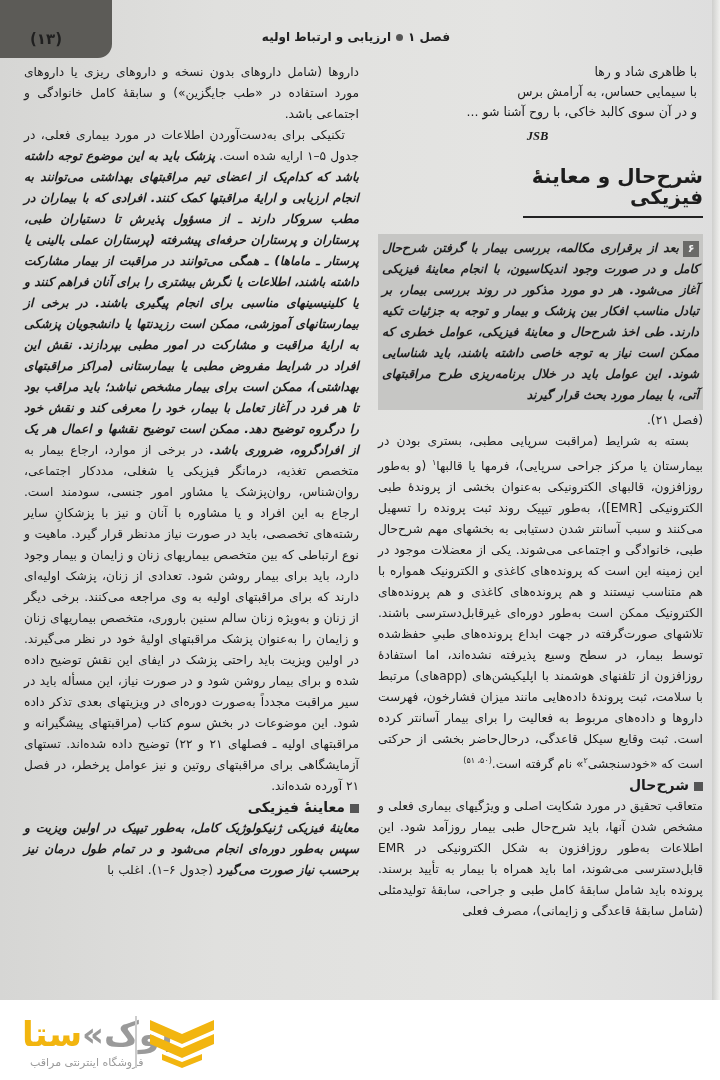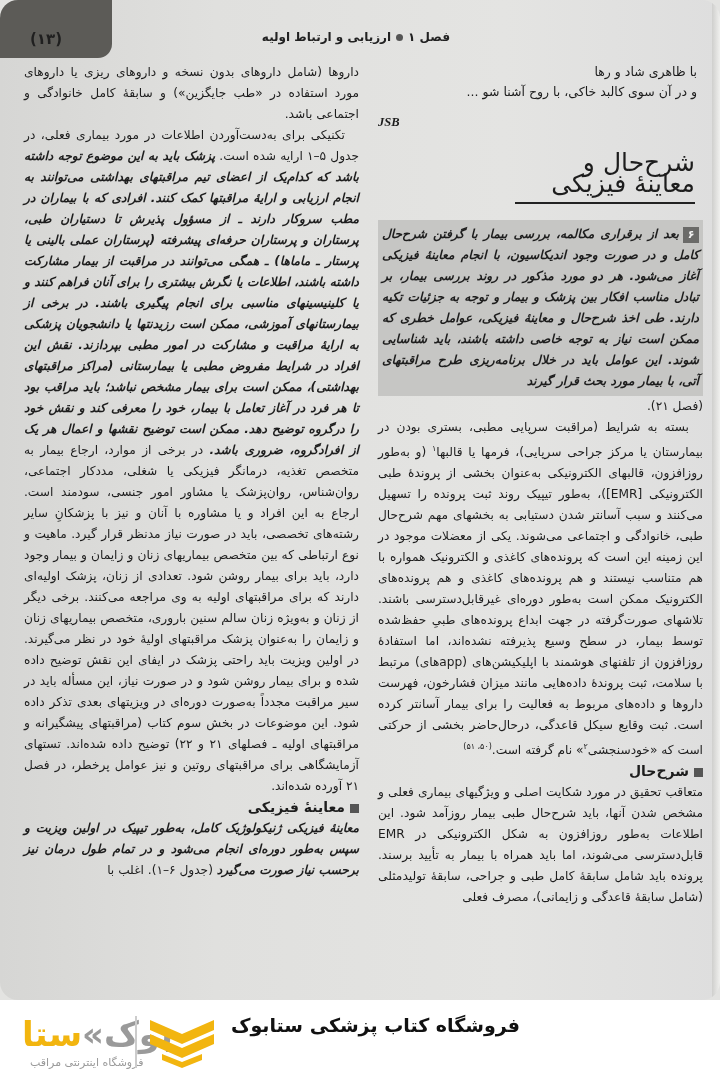--- a/index.html
+++ b/index.html
@@ -7,21 +7,20 @@
   body {
     background: #e3e3e1;
     font-family: "DejaVu Sans", sans-serif;
     color: #1d1d1d;
     position: relative;
   }
   .page {
     position: absolute; left: 0; top: 0; width: 720px; height: 1000px;
     background: linear-gradient(90deg, #d6d6d4 0%, #e0e0de 30%, #e4e4e2 70%, #dedede 100%);
     overflow: hidden;
-    border-radius: 18px;
   }
   .page-edge {
     position: absolute; right: 0; top: 0; width: 8px; height: 1000px;
     background: linear-gradient(90deg, #cfcfcd, #f0f0ee);
   }
   .tab-block {
     position: absolute; left: 0; top: 0; width: 112px; height: 58px;
     background: #5c5b57; border-bottom-right-radius: 14px;
   }
   .page-number {
@@ -35,25 +34,25 @@
   .running-head .dot { display: inline-block; width: 7px; height: 7px; border-radius: 50%; background: #555; margin: 0 5px; vertical-align: middle; }
 
   .col {
     position: absolute; direction: rtl; text-align: justify;
     font-size: 12.2px; line-height: 21px;
   }
   .col-left { left: 24px; top: 62px; width: 335px; }
   .col-right { left: 378px; top: 62px; width: 325px; }
 
   .poem { text-align: right; line-height: 20px; font-size: 12.5px; padding-right: 6px; }
-  .poem .sig { font-family: "Liberation Serif", serif; font-style: italic; font-weight: bold; direction: ltr; text-align: left; margin-top: 10px; padding-right: 0; }
+  .poem .sig { font-family: "Liberation Serif", serif; font-style: italic; font-weight: bold; direction: ltr; text-align: center; margin-top: 4px; padding-right: 0; }
 
   .section-title {
-    font-size: 25px; font-weight: normal; text-align: right; margin-top: 20px;
-    padding-bottom: 8px; border-bottom: 2px solid #222; width: 180px; margin-right: 8px; margin-left: auto;
+    font-size: 20px; font-weight: bold; text-align: right; margin-top: 20px;
+    padding-bottom: 8px; border-bottom: 2px solid #222; width: 180px; margin-right: 0; margin-left: auto;
   }
   .shaded {
     margin-top: 16px; background: #c6c6c4; padding: 4px 4px; font-weight: bold; font-style: italic;
     line-height: 21px;
   }
   .num-box {
     display: inline-block; background: #6a6a68; color: #f0f0f0; font-size: 11px; font-style: normal;
     width: 16px; height: 16px; line-height: 16px; text-align: center; margin-left: 4px;
   }
   .para { text-indent: 14px; }
@@ -93,20 +92,21 @@
   <div class="col col-left">
     <p class="para noindent">داروها (شامل داروهای بدون نسخه و داروهای ریزی یا داروهای مورد استفاده در «طب جایگزین») و سابقهٔ کامل خانوادگی و اجتماعی باشد.</p>
     <p class="para"><span>تکنیکی برای به‌دست‌آوردن اطلاعات در مورد بیماری فعلی، در جدول ۵–۱ ارایه شده است. </span><span class="emph">پزشک باید به این موضوع توجه داشته باشد که کدام‌یک از اعضای تیم مراقبتهای بهداشتی می‌توانند به انجام ارزیابی و ارایهٔ مراقبتها کمک کنند. افرادی که با بیماران در مطب سروکار دارند ـ از مسؤول پذیرش تا دستیاران طبی، پرستاران و پرستاران حرفه‌ای پیشرفته (پرستاران عملی بالینی یا پرستار ـ ماماها) ـ همگی می‌توانند در مراقبت از بیمار مشارکت داشته باشند، اطلاعات یا نگرش بیشتری را برای آنان فراهم کنند و یا کلینیسینهای مناسبی برای انجام پیگیری باشند. در برخی از بیمارستانهای آموزشی، ممکن است رزیدنتها یا دانشجویان پزشکی به ارایهٔ مراقبت و مشارکت در امور مطبی بپردازند. نقش این افراد در شرایط مفروض مطبی یا بیمارستانی (مراکز مراقبتهای بهداشتی)، ممکن است برای بیمار مشخص نباشد؛ باید مراقب بود تا هر فرد در آغاز تعامل با بیمار، خود را معرفی کند و نقش خود را درگروه توضیح دهد. ممکن است توضیح نقشها و اعمال هر یک از افرادگروه، ضروری باشد.</span><span> در برخی از موارد، ارجاع بیمار به متخصص تغذیه، درمانگر فیزیکی یا شغلی، مددکار اجتماعی، روان‌شناس، روان‌پزشک یا مشاور امور جنسی، سودمند است. ارجاع به این افراد و یا مشاوره با آنان و نیز با پزشکانِ سایر رشته‌های تخصصی، باید در صورت نیاز مدنظر قرار گیرد. ماهیت و نوع ارتباطی که بین متخصص بیماریهای زنان و زایمان و بیمار وجود دارد، باید برای بیمار روشن شود. تعدادی از زنان، پزشک اولیه‌ای دارند که برای مراقبتهای اولیه به وی مراجعه می‌کنند. برخی دیگر از زنان و به‌ویژه زنان سالم سنین باروری، متخصص بیماریهای زنان و زایمان را به‌عنوان پزشک مراقبتهای اولیهٔ خود در نظر می‌گیرند. در اولین ویزیت باید راحتی پزشک در ایفای این نقش توضیح داده شده و برای بیمار روشن شود و در صورت نیاز، این مسأله باید در سیر مراقبت مجدداً به‌صورت دوره‌ای در ویزیتهای بعدی تذکر داده شود. این موضوعات در بخش سوم کتاب (مراقبتهای پیشگیرانه و مراقبتهای اولیه ـ فصلهای ۲۱ و ۲۲) توضیح داده شده‌اند. تستهای آزمایشگاهی برای مراقبتهای روتین و نیز عوامل پرخطر، در فصل ۲۱ آورده شده‌اند.</span></p>
     <div class="sub-head"><span class="sq"></span><span>معاینهٔ فیزیکی</span></div>
     <p class="para noindent"><span class="emph">معاینهٔ فیزیکی ژنیکولوژیک کامل، به‌طور تیپیک در اولین ویزیت و سپس به‌طور دوره‌ای انجام می‌شود و در تمام طول درمان نیز برحسب نیاز صورت می‌گیرد</span><span> (جدول ۶–۱). اغلب با</span></p>
   </div>
 
   <div class="col col-right">
     <div class="poem">
       <div>با ظاهری شاد و رها</div>
+      <div>با سیمایی حساس، به آرامش برس</div>
       <div>و در آن سوی کالبد خاکی، با روح آشنا شو ...</div>
       <div class="sig">JSB</div>
     </div>
 
     <div class="section-title">شرح‌حال و معاینهٔ فیزیکی</div>
 
     <div class="shaded">
       <span class="num-box">۶</span><span>بعد از برقراری مکالمه، بررسی بیمار با گرفتن شرح‌حال کامل و در صورت وجود اندیکاسیون، با انجام معاینهٔ فیزیکی آغاز می‌شود. هر دو مورد مذکور در روند بررسی بیمار، بر تبادل مناسب افکار بین پزشک و بیمار و توجه به جزئیات تکیه دارند. طی اخذ شرح‌حال و معاینهٔ فیزیکی، عوامل خطری که ممکن است نیاز به توجه خاصی داشته باشند، باید شناسایی شوند. این عوامل باید در خلال برنامه‌ریزی طرح مراقبتهای آتی، با بیمار مورد بحث قرار گیرند</span>
     </div>
     <p class="para noindent">(فصل ۲۱).</p>
@@ -122,14 +122,13 @@
 
 <div class="banner">
   <div class="logo-word"><span class="grey">بوک»</span><span>ستا</span></div>
   <div class="logo-tagline">فروشگاه اینترنتی مراقب</div>
   <div class="logo-divider"></div>
   <svg class="logo-chevrons" width="64" height="48" viewBox="0 0 64 48">
     <polygon points="0,0 32,14 64,0 64,10 32,24 0,10" fill="#f2b50f"></polygon>
     <polygon points="0,14 32,28 64,14 64,24 32,38 0,24" fill="#f2b50f"></polygon>
     <polygon points="12,34 32,42 52,34 52,40 32,48 12,40" fill="#f2b50f"></polygon>
   </svg>
-  <div class="banner-title">فروشگاه کتاب پزشکی ستابوک</div>
 </div>
 
 </body></html>

